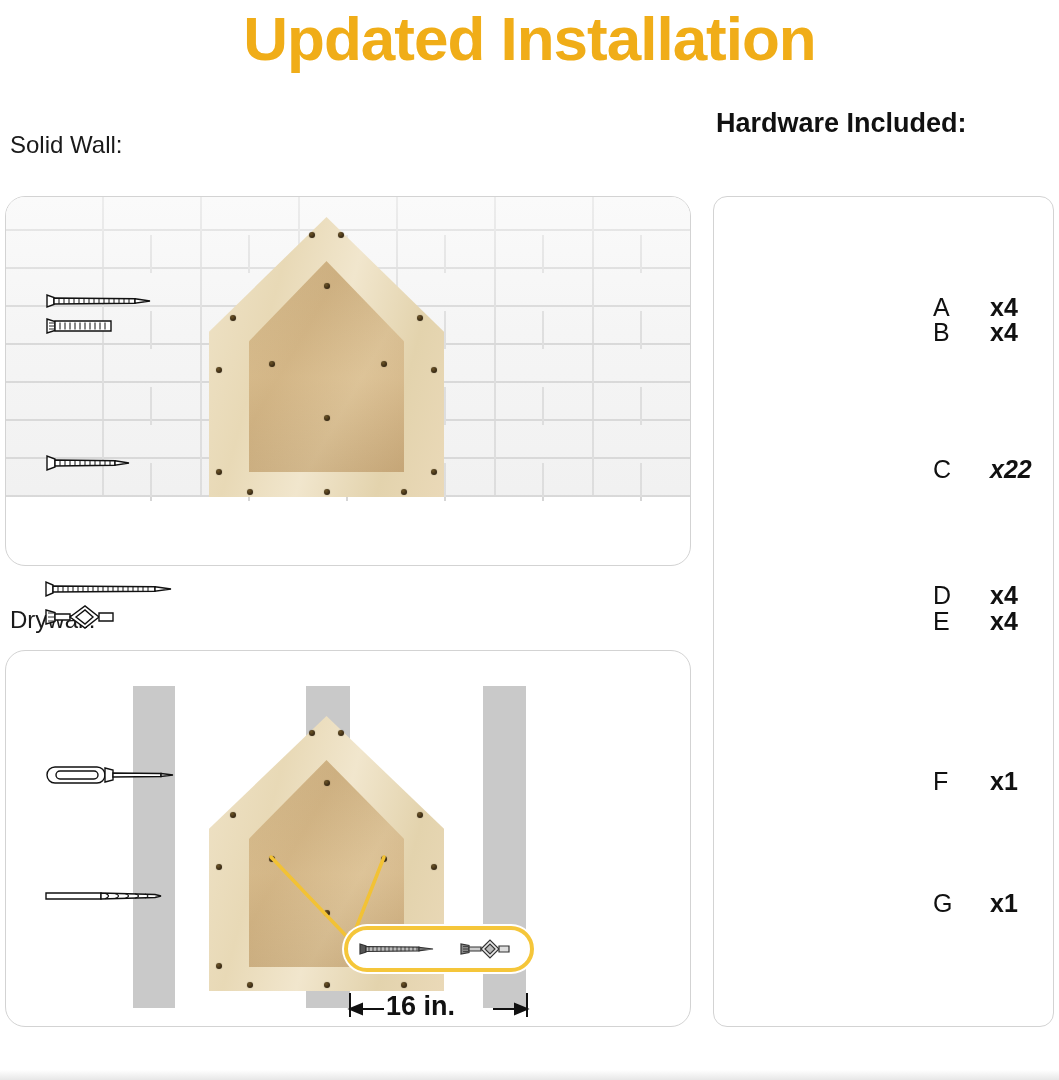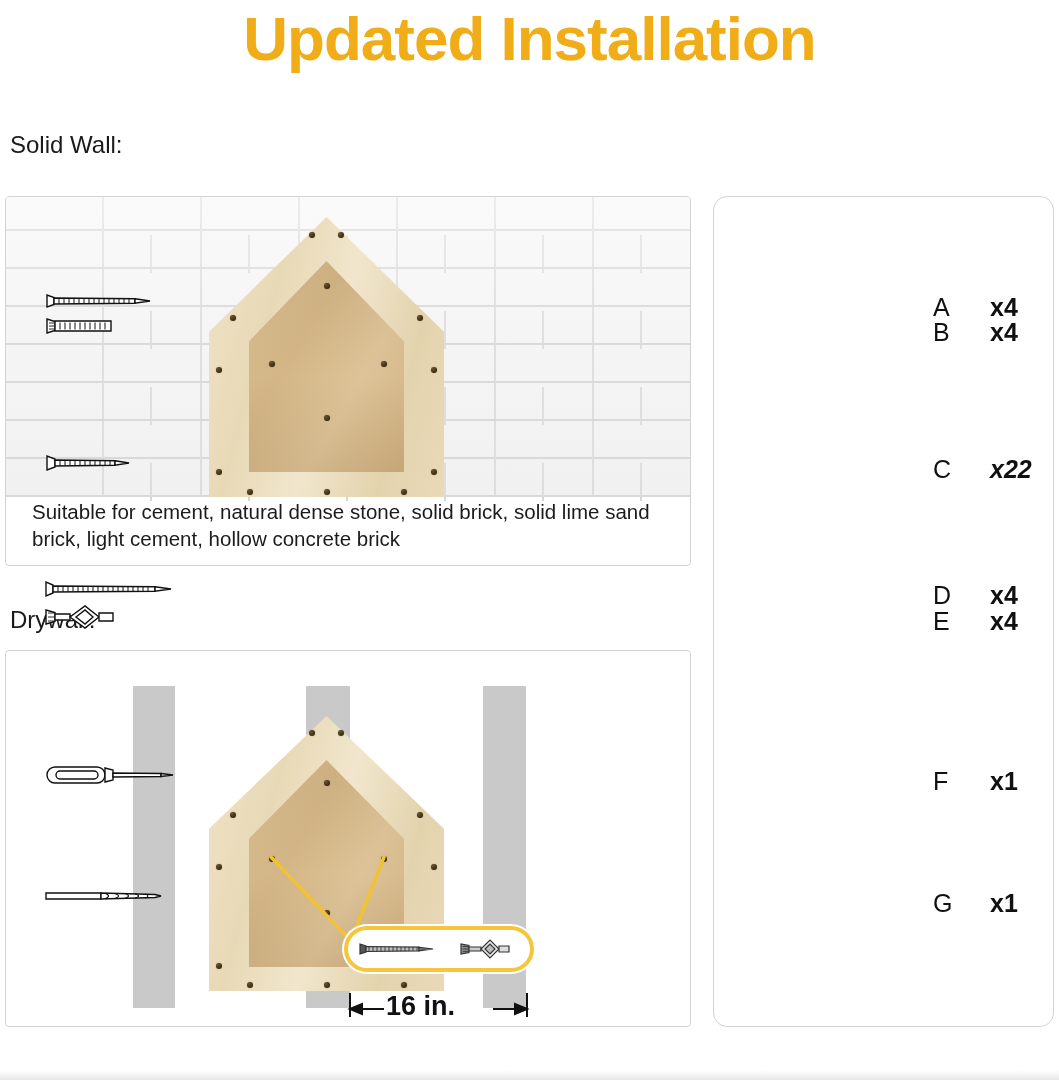--- a/index.html
+++ b/index.html
@@ -34,21 +34,21 @@
   .hw-heading {
     position: absolute; left: 716px; top: 106px;
     font-size: 27px; font-weight: bold; color: #111;
     line-height: 34px; white-space: nowrap;
   }
 
   
   .panel {
     position: absolute;
     border: 1px solid #d3d3d3;
-    border-radius: 4px;
+    border-radius: 20px;
     background: #fff;
     overflow: hidden;
   }
   #solid-wall-panel { left: 5px; top: 196px; width: 686px; height: 370px; }
   #drywall-panel    { left: 5px; top: 650px; width: 686px; height: 377px; }
   #hardware-panel   { left: 713px; top: 196px; width: 341px; height: 831px; border-radius:14px; }
 
   
   .brickwall {
     position: absolute; left: 0; top: 0; width: 100%; height: 300px;
@@ -204,21 +204,20 @@
       <div class="hole" style="left:115px; top:272px;"></div>
       <div class="hole" style="left:192px; top:272px;"></div>
 
       <div class="hole" style="left:115px; top:66px;"></div>
       <div class="hole" style="left:60px;  top:144px;"></div>
       <div class="hole" style="left:172px; top:144px;"></div>
       <div class="hole" style="left:115px; top:198px;"></div>
     </div>
   </div>
 
-  <div class="caption">Suitable for cement, natural dense stone, solid brick, solid lime sand brick, light cement, hollow concrete brick</div>
 
   <div class="sec-label" id="drywall-label">Drywall:</div>
 
   <div class="panel" id="drywall-panel">
 
     <div class="stud" style="left:127px; top:35px; width:42px; height:322px;"></div>
     <div class="stud" style="left:300px; top:35px; width:44px; height:322px;"></div>
     <div class="stud" style="left:477px; top:35px; width:43px; height:322px;"></div>
 
     <div class="house" style="left:203px; top:65px; width:235px; height:275px;">
@@ -278,20 +277,21 @@
         <line x1="4" y1="18" x2="38" y2="18"></line>
         <line x1="147" y1="18" x2="181" y2="18"></line>
         <polygon points="4,18 16,13 16,23"></polygon>
         <polygon points="181,18 169,13 169,23"></polygon>
       </g>
     </svg>
     <div class="dim-label" style="left:380px; top:340px;">16 in.</div>
   </div>
 
   <div class="hw-heading">
+    <div>Hardware Included:</div>
   </div>
 
   <div class="panel" id="hardware-panel"></div>
 
   <div class="hw-row" style="top:290px;">
     <svg width="120" height="22" viewBox="0 0 120 22" style="margin-left:13px;">
       <g fill="none" stroke="#111" stroke-width="1.4">
         <path d="M4 5 L4 17 L11 14.5 L11 7.5 Z" fill="#fff"></path>
         <path d="M11 8 L92 8.8 L92 13.2 L11 14 Z" fill="#fff"></path>
         <path d="M92 8.8 L107 11 L92 13.2 Z" fill="#fff"></path>

